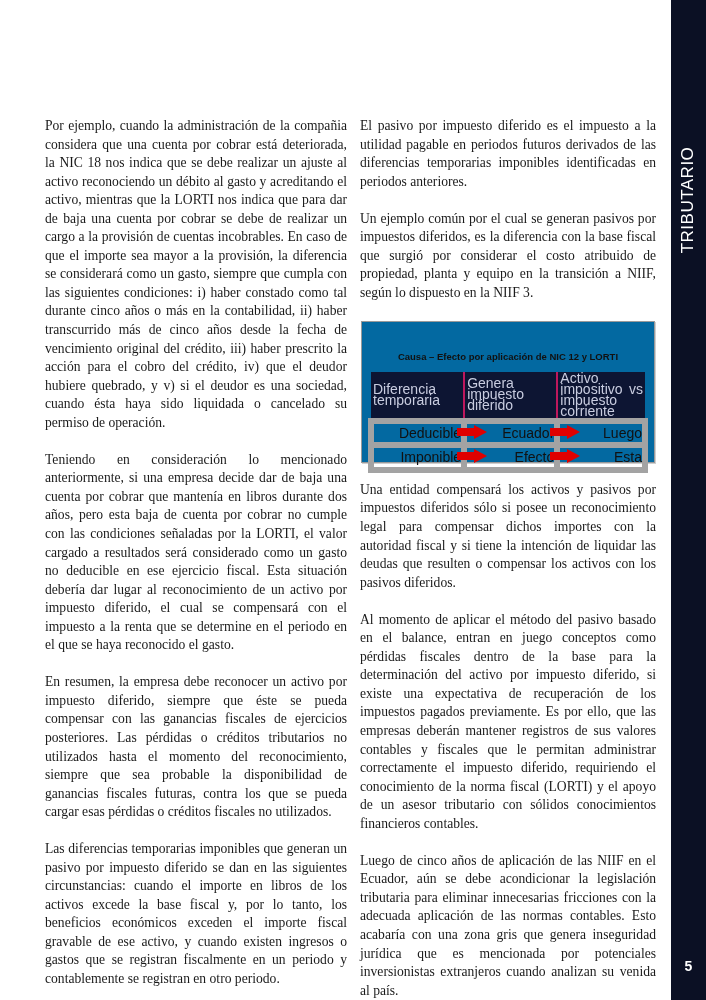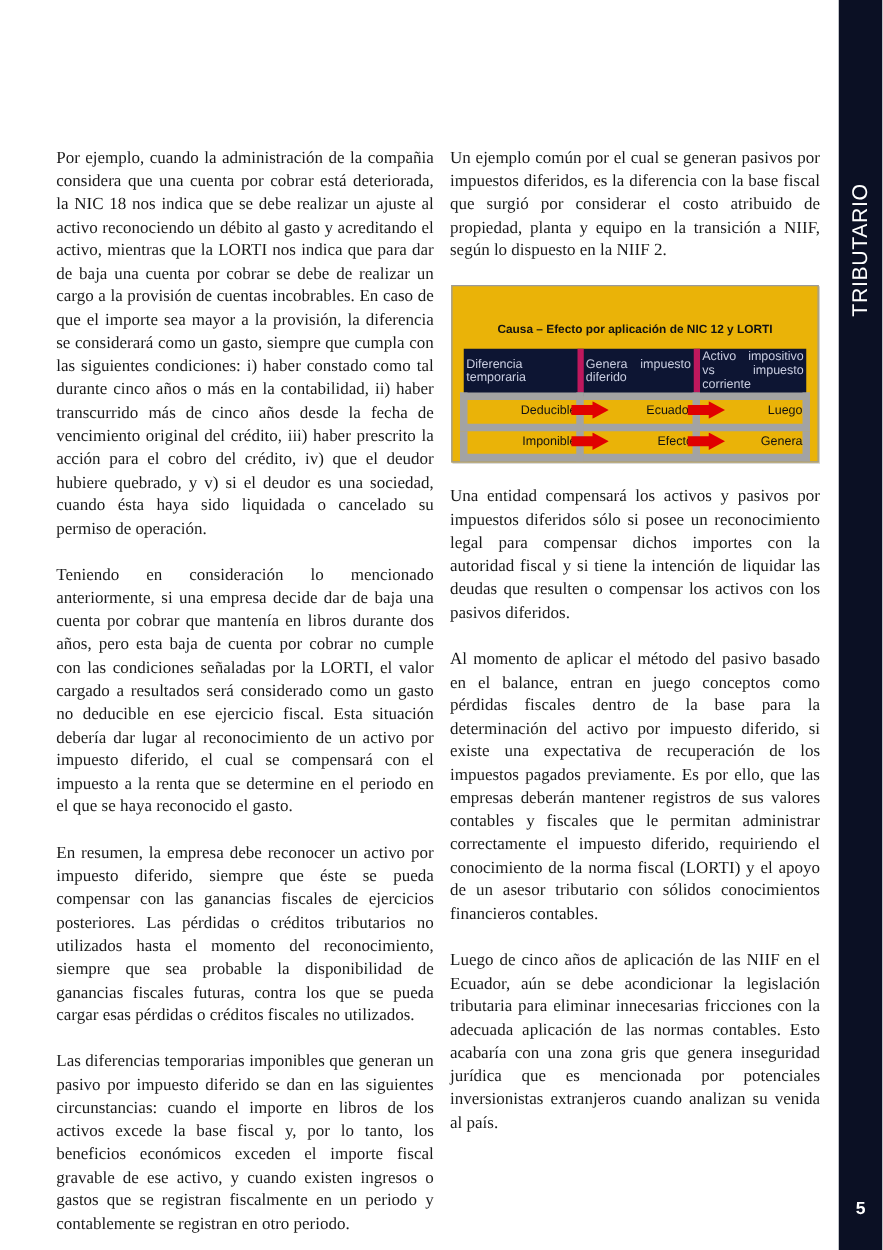--- a/index.html
+++ b/index.html
@@ -29,37 +29,37 @@
   .col {
     position: absolute; top: 117px; width: 302px;
     font-size: 13.6px; line-height: 18.55px; text-align: justify;
     hyphens: manual;
   }
   .col-left { left: 45px; }
   .col-right { left: 360px; width: 296px; }
   .col p { margin: 0 0 18.5px 0; }
   .figure {
     position: relative; width: 292px; height: 140px; margin: 4px 0 18px 1px;
-    border: 1px solid #9a9a9a; background: #eab308;
+    border: 1px solid #9a9a9a; background: #0369a1;
     box-shadow: 1px 1px 0 #cfcfcf;
     text-decoration: underline;
   }
   .figure-title {
     position: absolute; left: 0; right: 0; top: 26px; text-align: center;
     font-family: "Liberation Sans", "DejaVu Sans", sans-serif;
     font-weight: bold; font-size: 9.5px; color: #111;
   }
   .ce-table {
     position: absolute; left: 6px; top: 50px; width: 280px;
     border-collapse: collapse; table-layout: fixed;
-    font-family: "Liberation Sans", "DejaVu Sans", sans-serif; font-size: 10px;
+    font-family: "Liberation Sans", "DejaVu Sans", sans-serif; font-size: 14px;
   }
   .ce-table th {
     background: #0d1533; color: #c9cde0; font-weight: normal;
-    line-height: 11px; padding: 1px 2px; border-left: 5px solid #be185d;
+    line-height: 11px; padding: 1px 2px; border-left: 2px solid #be185d;
   }
   .ce-table th:first-child { border-left: none; }
   .ce-table td {
     position: relative; text-align: right; color: #111; height: 15px;
     border: 6px solid #a3a3a3; padding: 0;
   }
   .arrow {
     position: absolute; left: -10px; top: 1px; width: 30px; height: 14px;
   }
 </style>
@@ -67,21 +67,22 @@
 <body>
 
 <div class="col col-left">
   <p>Por ejemplo, cuando la administración de la compañia considera que una cuenta por cobrar está deteriorada, la NIC 18 nos indica que se debe realizar un ajuste al activo reconociendo un débito al gasto y acreditando el activo, mientras que la LORTI nos indica que para dar de baja una cuenta por cobrar se debe de realizar un cargo a la provisión de cuentas incobrables. En caso de que el importe sea mayor a la provisión, la diferencia se considerará como un gasto, siempre que cumpla con las siguientes condiciones: i) haber constado como tal durante cinco años o más en la contabilidad, ii) haber transcurrido más de cinco años desde la fecha de vencimiento original del crédito, iii) haber prescrito la acción para el cobro del crédito, iv) que el deudor hubiere quebrado, y v) si el deudor es una sociedad, cuando ésta haya sido liquidada o cancelado su permiso de operación.</p>
   <p>Teniendo en consideración lo mencionado anteriormente, si una empresa decide dar de baja una cuenta por cobrar que mantenía en libros durante dos años, pero esta baja de cuenta por cobrar no cumple con las condiciones señaladas por la LORTI, el valor cargado a resultados será considerado como un gasto no deducible en ese ejercicio fiscal. Esta situación debería dar lugar al reconocimiento de un activo por impuesto diferido, el cual se compensará con el impuesto a la renta que se determine en el periodo en el que se haya reconocido el gasto.</p>
   <p>En resumen, la empresa debe reconocer un activo por impuesto diferido, siempre que éste se pueda compensar con las ganancias fiscales de ejercicios posteriores. Las pérdidas o créditos tributarios no utilizados hasta el momento del reconocimiento, siempre que sea probable la disponibilidad de ganancias fiscales futuras, contra los que se pueda cargar esas pérdidas o créditos fiscales no utilizados.</p>
   <p>Las diferencias temporarias imponibles que generan un pasivo por impuesto diferido se dan en las siguientes circunstancias: cuando el importe en libros de los activos excede la base fiscal y, por lo tanto, los beneficios económicos exceden el importe fiscal gravable de ese activo, y cuando existen ingresos o gastos que se registran fiscalmente en un periodo y contablemente se registran en otro periodo.</p>
 </div>
 
 <div class="col col-right">
-  <p>Un ejemplo común por el cual se generan pasivos por impuestos diferidos, es la diferencia con la base fiscal que surgió por considerar el costo atribuido de propiedad, planta y equipo en la transición a NIIF, según lo dispuesto en la NIIF 2.</p>
+  <p>El pasivo por impuesto diferido  es el impuesto a la utilidad pagable en periodos futuros derivados de las diferencias temporarias imponibles identificadas en periodos anteriores.</p>
+  <p>Un ejemplo común por el cual se generan pasivos por impuestos diferidos, es la diferencia con la base fiscal que surgió por considerar el costo atribuido de propiedad, planta y equipo en la transición a NIIF, según lo dispuesto en la NIIF 3.</p>
 
   <div class="figure">
     <div class="figure-title">Causa – Efecto por aplicación de NIC 12 y LORTI</div>
     <table class="ce-table">
       <colgroup>
           <col style="width:34%">
           <col style="width:34%">
           <col style="width:32%">
         </colgroup>
       <thead>
@@ -112,21 +113,21 @@
           <td>
             <svg class="arrow" viewBox="0 0 30 14">
                 <polygon points="0,3 17,3 17,0 30,7 17,14 17,11 0,11" fill="#e00000"></polygon>
               </svg>
             <span>Efecto</span>
           </td>
           <td>
             <svg class="arrow" viewBox="0 0 30 14">
                 <polygon points="0,3 17,3 17,0 30,7 17,14 17,11 0,11" fill="#e00000"></polygon>
               </svg>
-            <span>Genera</span>
+            <span>Esta</span>
           </td>
         </tr>
       </tbody>
     </table>
   </div>
 
   <p>Una entidad compensará los activos y pasivos por impuestos diferidos sólo si posee un reconocimiento legal para compensar dichos importes con la autoridad fiscal y si tiene la intención de liquidar las deudas que resulten o compensar los activos con los pasivos diferidos.</p>
   <p>Al momento de aplicar el método del pasivo basado en el balance, entran en juego conceptos como pérdidas fiscales dentro de la base para la determinación del activo por impuesto diferido, si existe una expectativa de recuperación de los impuestos pagados previamente. Es por ello, que las empresas deberán mantener registros de sus valores contables y fiscales que le permitan administrar correctamente el impuesto diferido, requiriendo el conocimiento de la norma fiscal (LORTI) y el apoyo de un asesor tributario con sólidos conocimientos financieros contables.</p>
   <p>Luego de cinco años de aplicación de las NIIF en el Ecuador, aún se debe acondicionar la legislación tributaria para eliminar innecesarias fricciones con la adecuada aplicación de las normas contables. Esto acabaría con una zona gris que genera inseguridad jurídica que es mencionada por potenciales inversionistas extranjeros cuando analizan su venida al país.</p>
 </div>

